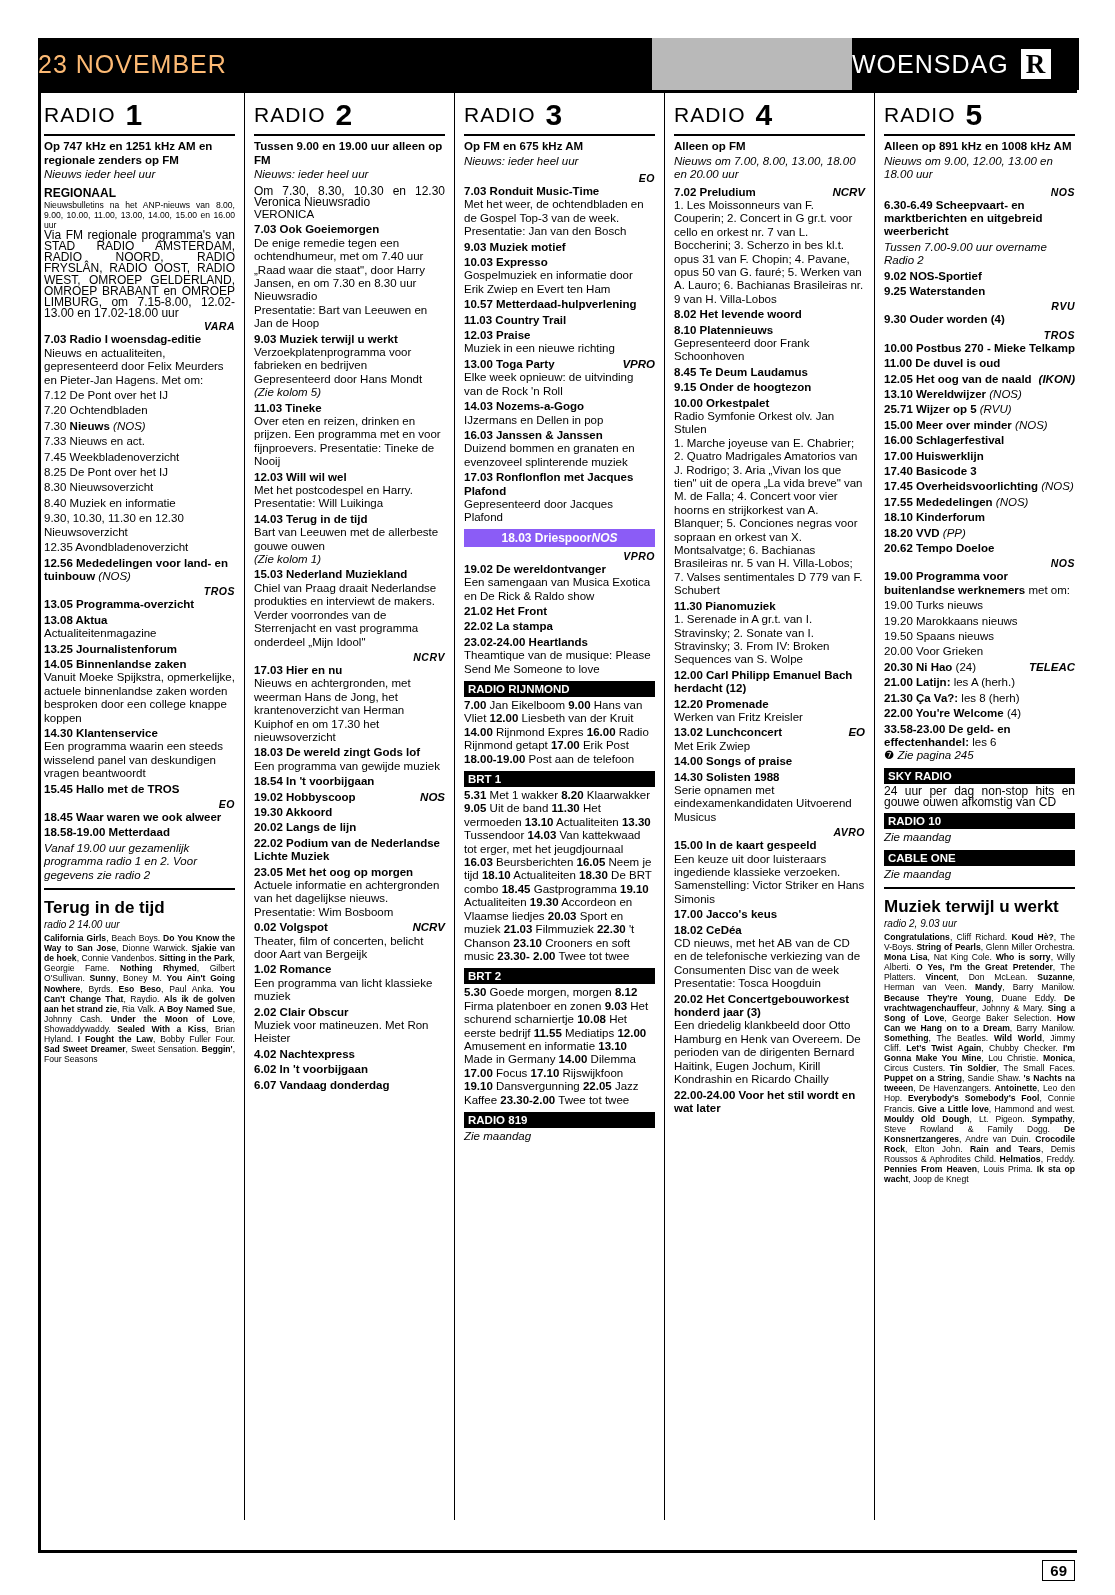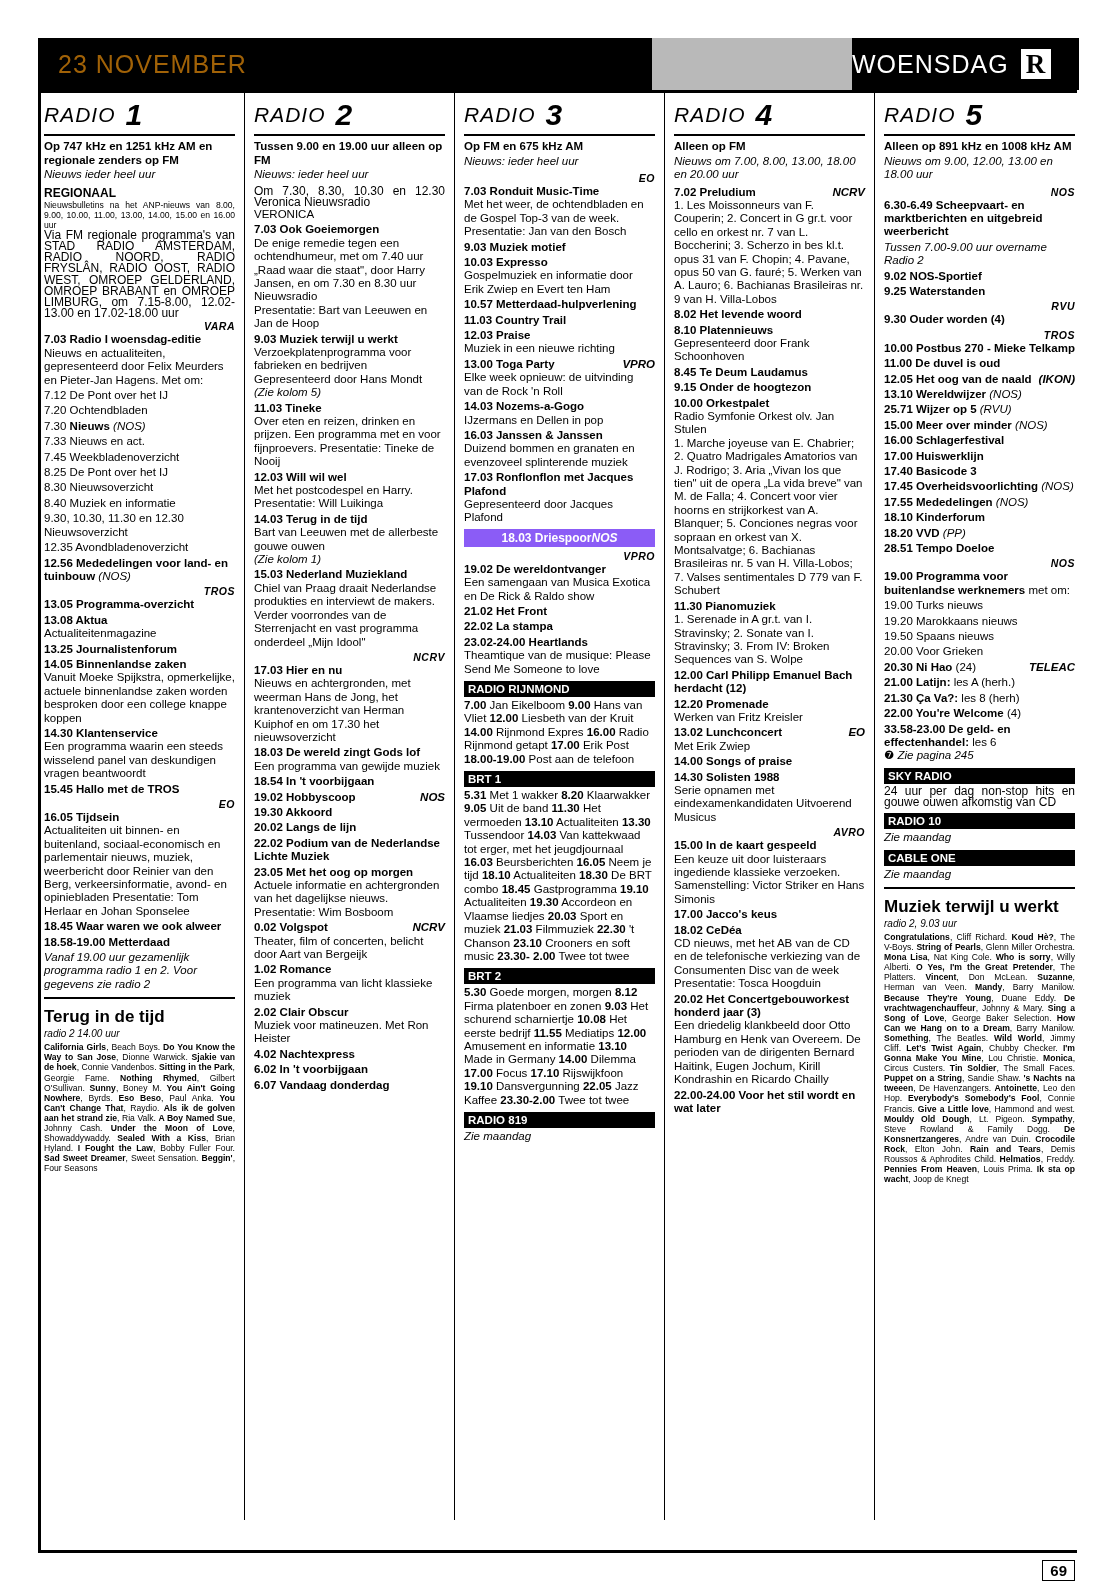--- a/index.html
+++ b/index.html
@@ -19,23 +19,22 @@
   
   .topbar {
     position:relative;
     height:52px;
     display:flex;
     background:#000;
   }
   .topbar .left {
     flex:0 0 614px;
     background:#000;
-    color:#a16207;
+    color:#fdba74;
     display:flex; align-items:center;
-    padding-left:20px;
     font-size:25px;
     letter-spacing:1px;
     font-weight:400;
   }
   .topbar .mid {
     flex:0 0 200px;
     background:#b9b9b9;
   }
   .topbar .right {
     flex:1;
@@ -69,21 +68,20 @@
     padding:0 9px;
     border-right:1px solid #000;
     position:relative;
   }
   .col:last-child { border-right:none; padding-right:2px; }
   .col:first-child { padding-left:6px; }
 
   .station {
     display:flex; align-items:center;
     padding:9px 0 6px 0;
-    font-style:italic;
   }
   .station .name {
     font-size:21px;
     letter-spacing:1px;
     color:#000;
   }
   .station .num {
     font-size:30px;
     font-weight:bold;
     margin-left:10px;
@@ -210,21 +208,20 @@
         <div class="blk">12.35 Avondbladenoverzicht</div>
         <div class="blk"><b>12.56 Mededelingen voor land- en tuinbouw</b> <i>(NOS)</i></div>
         <div class="broadcaster">TROS</div>
         <div class="blk"><b>13.05 Programma-overzicht</b></div>
         <div class="blk"><b>13.08 Aktua</b><br>Actualiteitenmagazine</div>
         <div class="blk"><b>13.25 Journalistenforum</b></div>
         <div class="blk"><b>14.05 Binnenlandse zaken</b><br>Vanuit Moeke Spijkstra, opmerkelijke, actuele binnenlandse zaken worden besproken door een college knappe koppen</div>
         <div class="blk"><b>14.30 Klantenservice</b><br>Een programma waarin een steeds wisselend panel van deskundigen vragen beantwoordt</div>
         <div class="blk"><b>15.45 Hallo met de TROS</b></div>
         <div class="broadcaster">EO</div>
-        <div class="blk"><b>16.05 Tijdsein</b><br>Actualiteiten uit binnen- en buitenland, sociaal-economisch en parlementair nieuws, muziek, weerbericht door Reinier van den Berg, verkeersinformatie, avond- en opiniebladen Presentatie: Tom Herlaar en Johan Sponselee</div>
         <div class="blk"><b>18.45 Waar waren we ook alweer</b></div>
         <div class="blk"><b>18.58-19.00 Metterdaad</b></div>
         <div class="blk" style="font-style: italic;">Vanaf 19.00 uur gezamenlijk programma radio 1 en 2. Voor gegevens zie radio 2</div>
         <div class="divider-top"></div>
         <div class="sectionhead">Terug in de tijd</div>
         <div class="sectionsub">radio 2 14.00 uur</div>
         <div class="tiny justify"><b>California Girls</b>, Beach Boys. <b>Do You Know the Way to San Jose</b>, Dionne Warwick. <b>Sjakie van de hoek</b>, Connie Vandenbos. <b>Sitting in the Park</b>, Georgie Fame. <b>Nothing Rhymed</b>, Gilbert O'Sullivan. <b>Sunny</b>, Boney M. <b>You Ain't Going Nowhere</b>, Byrds. <b>Eso Beso</b>, Paul Anka. <b>You Can't Change That</b>, Raydio. <b>Als ik de golven aan het strand zie</b>, Ria Valk. <b>A Boy Named Sue</b>, Johnny Cash. <b>Under the Moon of Love</b>, Showaddywaddy. <b>Sealed With a Kiss</b>, Brian Hyland. <b>I Fought the Law</b>, Bobby Fuller Four. <b>Sad Sweet Dreamer</b>, Sweet Sensation. <b>Beggin'</b>, Four Seasons</div>
       </div>
       <div class="col">
         <div class="station">
@@ -344,21 +341,21 @@
         <div class="blk"><b>13.10 Wereldwijzer</b> <i>(NOS)</i></div>
         <div class="blk"><b>25.71 Wijzer op 5</b> <i>(RVU)</i></div>
         <div class="blk"><b>15.00 Meer over minder</b> <i>(NOS)</i></div>
         <div class="blk"><b>16.00 Schlagerfestival</b></div>
         <div class="blk"><b>17.00 Huiswerklijn</b></div>
         <div class="blk"><b>17.40 Basicode 3</b></div>
         <div class="blk"><b>17.45 Overheidsvoorlichting</b> <i>(NOS)</i></div>
         <div class="blk"><b>17.55 Mededelingen</b> <i>(NOS)</i></div>
         <div class="blk"><b>18.10 Kinderforum</b></div>
         <div class="blk"><b>18.20 VVD</b> <i>(PP)</i></div>
-        <div class="blk"><b>28.51 Tempo Doeloe</b></div>
+        <div class="blk"><b>20.62 Tempo Doeloe</b></div>
         <div class="broadcaster">NOS</div>
         <div class="blk"><b>19.00 Programma voor buitenlandse werknemers</b> met om:</div>
         <div class="blk">19.00 Turks nieuws</div>
         <div class="blk">19.20 Marokkaans nieuws</div>
         <div class="blk">19.50 Spaans nieuws</div>
         <div class="blk">20.00 Voor Grieken</div>
         <div class="blk"><b>20.30 Ni Hao</b> (24)<span style="float:right;font-style:italic;font-weight:bold">TELEAC</span></div>
         <div class="blk"><b>21.00 Latijn:</b> les A (herh.)</div>
         <div class="blk"><b>21.30 Ça Va?:</b> les 8 (herh)</div>
         <div class="blk"><b>22.00 You're Welcome</b> (4)</div>

